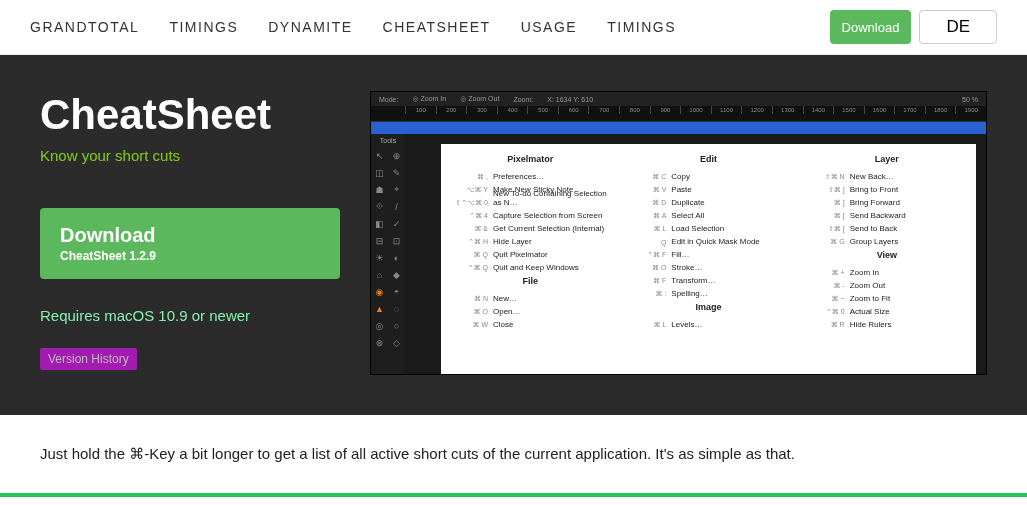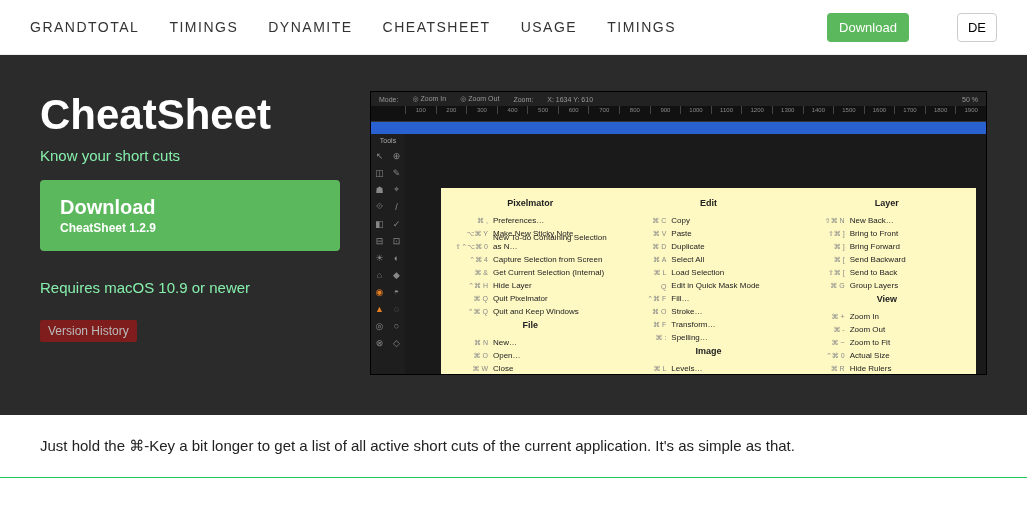--- a/index.html
+++ b/index.html
@@ -4,53 +4,53 @@
 <style>
 * { margin:0; padding:0; box-sizing:border-box; }
 body { font-family:-apple-system,BlinkMacSystemFont,"Helvetica Neue",Arial,sans-serif; width:1027px; background:#fff; }
 
 
 .nav { height:55px; display:flex; align-items:center; justify-content:space-between; padding:0 30px; border-bottom:1px solid #eee; }
 .nav-links { display:flex; gap:30px; }
 .nav-link { font-size:14px; letter-spacing:1.5px; color:#333; text-decoration:none; cursor:pointer; }
 .nav-right { display:flex; gap:8px; }
 .btn-dl-sm { background:#5cb85c; color:#fff; padding:6px 12px; border-radius:4px; font-size:13px; border:none; cursor:pointer; }
-.btn-de { background:#fff; border:1px solid #ccc; padding:6px 10px; border-radius:4px; font-size:13px; cursor:pointer;margin-left:40px; }
+.btn-de { background:#fff; border:1px solid #ccc; padding:6px 26px; border-radius:4px; font-size:17px; cursor:pointer; }
 
 
 .hero { background:#2b2b2b; padding:36px 40px 40px; display:flex; gap:30px; min-height:360px; }
 .hero-left { width:300px; flex-shrink:0; }
 .title { color:#fff; font-size:42px; font-weight:bold; margin-bottom:8px; }
-.subtitle { color:#86efac; font-size:15px; margin-bottom:16px; }
+.subtitle { color:#84cc16; font-size:15px; margin-bottom:44px; }
 .btn-dl-lg { background:#5cb85c; color:#fff; padding:16px 20px; border-radius:4px; border:none; width:300px; text-align:left; cursor:pointer; }
 .btn-dl-lg .big { font-size:20px; font-weight:bold; display:block; }
 .btn-dl-lg .sm { font-size:12px; display:block; margin-top:2px;font-weight:bold; }
 .req { color:#86efac; font-size:15px; margin-top:28px; margin-bottom:24px; }
-.vh { display:inline-block; background:#7f1d1d; color:#bbb; padding:4px 8px; font-size:12px; border-radius:2px; cursor:pointer; }
+.vh { display:inline-block; background:#a21caf; color:#bbb; padding:4px 8px; font-size:12px; border-radius:2px; cursor:pointer; }
 
 
 .shot { flex:1; background:#1a1a1a; border:1px solid #000; position:relative; overflow:hidden; font-size:8px; color:#999; }
 .shot-top { height:14px; background:#222; display:flex; align-items:center; padding:0 8px; gap:14px; position:relative; }
 .shot-top span { font-size:7px; }
 .ruler { height:16px; background:#111; border-bottom:1px solid #333; display:flex; align-items:flex-start; font-size:6px; color:#888; padding-left:34px; }
 .ruler span { width:50px; text-align:center; border-left:1px solid #444; height:8px; line-height:8px;}
 .bluebar { height:12px; background:#2962d0; width:100%; }
 .toolcol { position:absolute; left:0; top:42px; bottom:0; width:34px; background:#1e1e1e; display:flex; flex-direction:column; align-items:center; }
 .toolcol .hdr { color:#aaa; font-size:7px; padding:3px 0; }
 .toolrow { display:flex; width:100%; }
 .toolrow div { width:17px; height:17px; display:flex; align-items:center; justify-content:center; color:#888; font-size:9px;}
-.panel { position:absolute; left:70px; right:10px; top:52px; bottom:0; background:#fef9c3; display:flex;margin-top:44px; }
+.panel { position:absolute; left:70px; right:10px; top:52px; bottom:0; background:#ffffff; display:flex; }
 .panel-col { flex:1; padding:6px 10px; color:#333; font-size:8px; }
 .panel h4 { font-size:9px; font-weight:bold; text-align:center; margin:4px 0 4px; color:#222; }
 .panel .row { display:flex; align-items:flex-end; height:13px; }
 .panel .k { width:42px; text-align:right; color:#888; font-size:7px; padding-right:5px;}
 .panel .v { flex:1; color:#222; }
 
 
-.tagline { padding:22px 40px; font-size:15px; color:#222; border-bottom:1px solid #22c55e; }
+.tagline { padding:30px 40px; font-size:15px; color:#222; border-bottom:4px solid #22c55e; }
 </style>
 </head>
 <body>
 
 <nav class="nav">
   <div class="nav-links">
     <a class="nav-link">GRANDTOTAL</a>
     <a class="nav-link">TIMINGS</a>
     <a class="nav-link">DYNAMITE</a>
     <a class="nav-link">CHEATSHEET</a>

